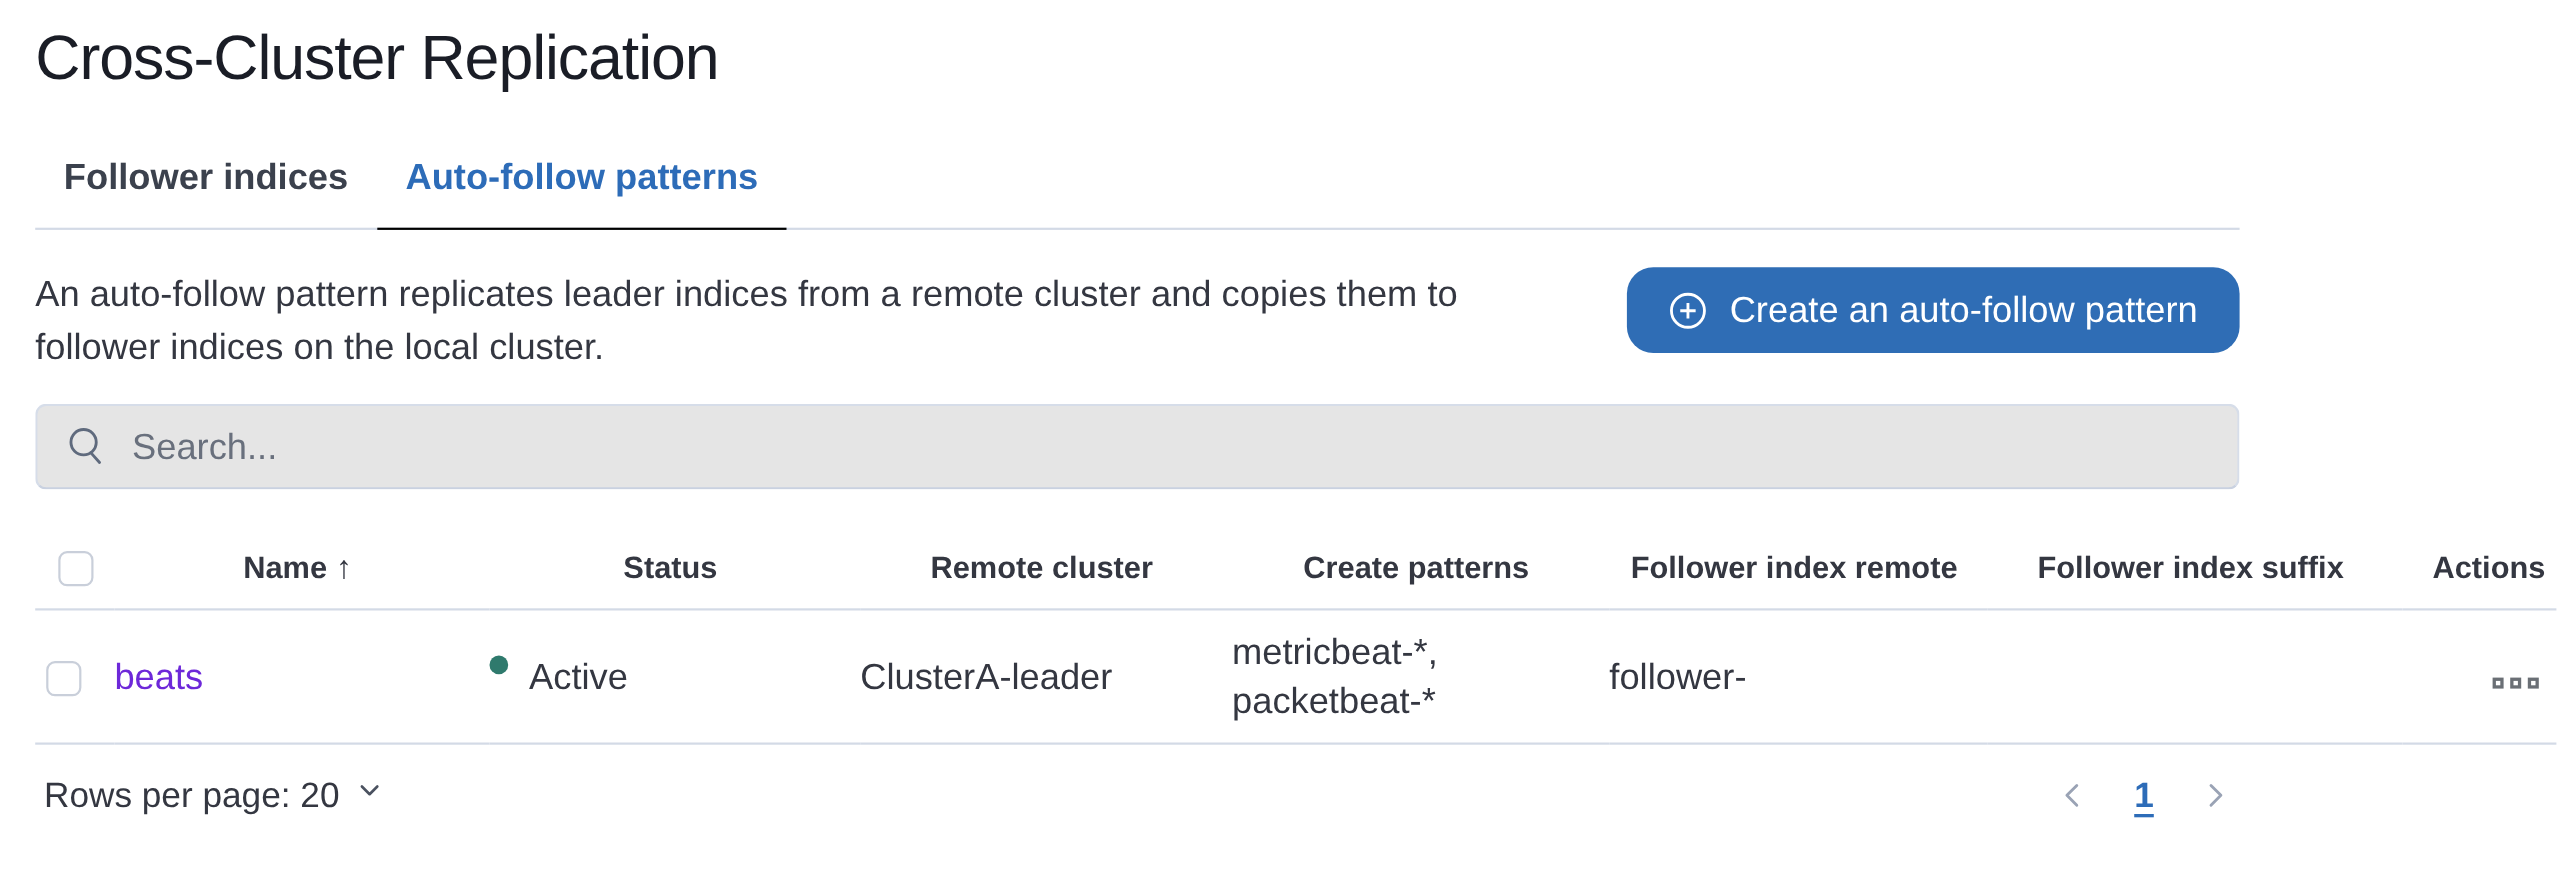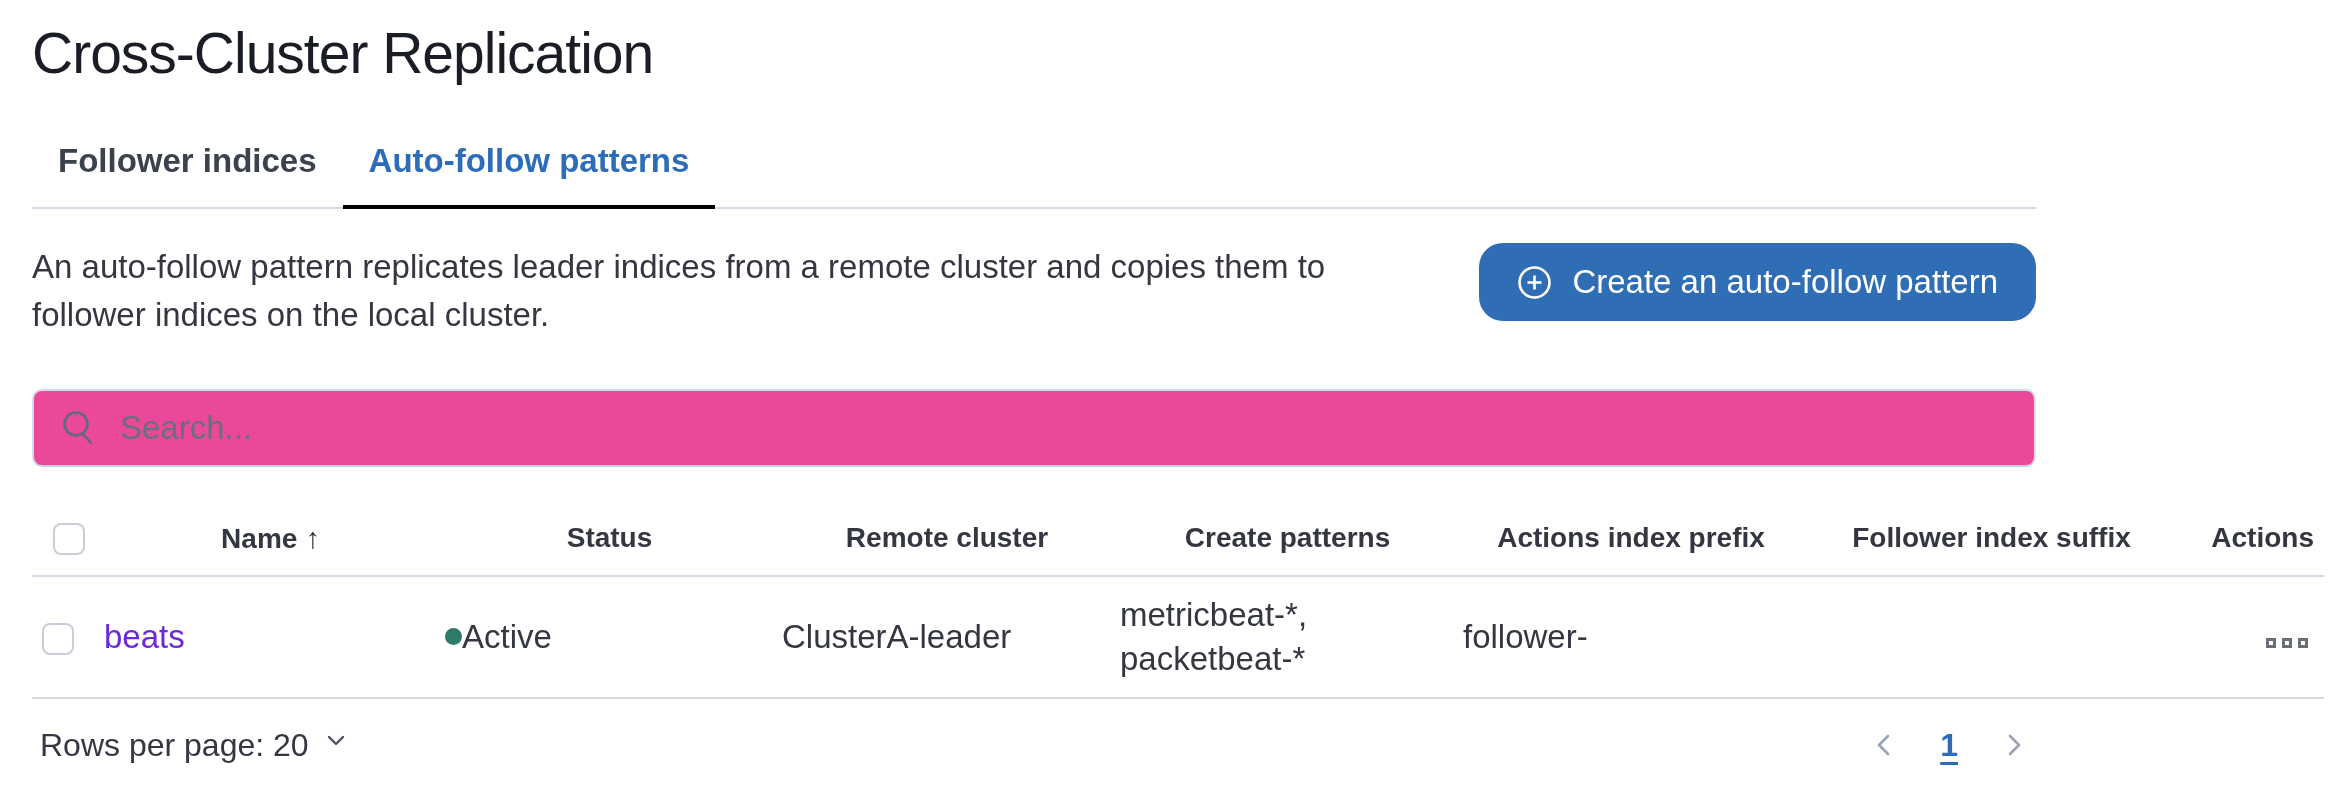--- a/index.html
+++ b/index.html
@@ -31,21 +31,21 @@
     font-size: 33px;
     line-height: 40px;
     padding: 14px 26px 26px 26px;
     color: #3b414d;
     cursor: pointer;
     white-space: nowrap;
     font-weight: bold;
   }
   .tab.active {
     color: #2d6cb8;
-    border-bottom: 4px solid #000000;
+    border-bottom: 2px solid #000000;
     padding-bottom: 20px;
     margin-bottom: -2px;
   }
 
   
   .intro {
     display: flex;
     justify-content: space-between;
     align-items: flex-start;
     margin-top: 34px;
@@ -68,23 +68,23 @@
     border: none;
     border-radius: 24px;
     color: #ffffff;
     font-size: 33px;
     font-family: "Liberation Sans", sans-serif;
     cursor: pointer;
   }
 
   
   .search-bar {
-    margin-top: 50px;
+    margin-top: 28px;
     height: 78px;
-    background: #ec4899;
+    background: #e5e5e5;
     border: 2px solid #d6dde9;
     border-bottom-color: #c9d1e0;
     border-radius: 10px;
     display: flex;
     align-items: center;
     padding: 0 26px;
     gap: 22px;
   }
   .search-bar input {
     flex: 1;
@@ -139,21 +139,21 @@
     border: 2px solid #c9cfda;
     border-radius: 8px;
     cursor: pointer;
     vertical-align: middle;
   }
   a.name-link {
     color: #6d28d9;
     text-decoration: none;
     cursor: pointer;
   }
-  .status-wrap { display: flex; align-items: center; }
+  .status-wrap { display: flex; gap: 19px; }
   .status-dot {
     width: 17px; height: 17px;
     border-radius: 50%;
     background: #2f7a6d;
     flex-shrink: 0;
   }
   .leader-line { line-height: 44px; }
 
   .actions-btn {
     display: inline-flex;
@@ -260,21 +260,21 @@
       <tr>
         <th class="cell-check">
           <span class="checkbox"></span>
         </th>
         <th>
           <span>Name</span><span class="sort-arrow">↑</span>
         </th>
         <th>Status</th>
         <th>Remote cluster</th>
         <th>Create patterns</th>
-        <th>Actions index prefix</th>
+        <th>Follower index remote</th>
         <th>Follower index suffix</th>
         <th class="th-actions">Actions</th>
       </tr>
     </thead>
     <tbody>
       <tr>
         <td class="cell-check">
           <span class="checkbox"></span>
         </td>
         <td>

